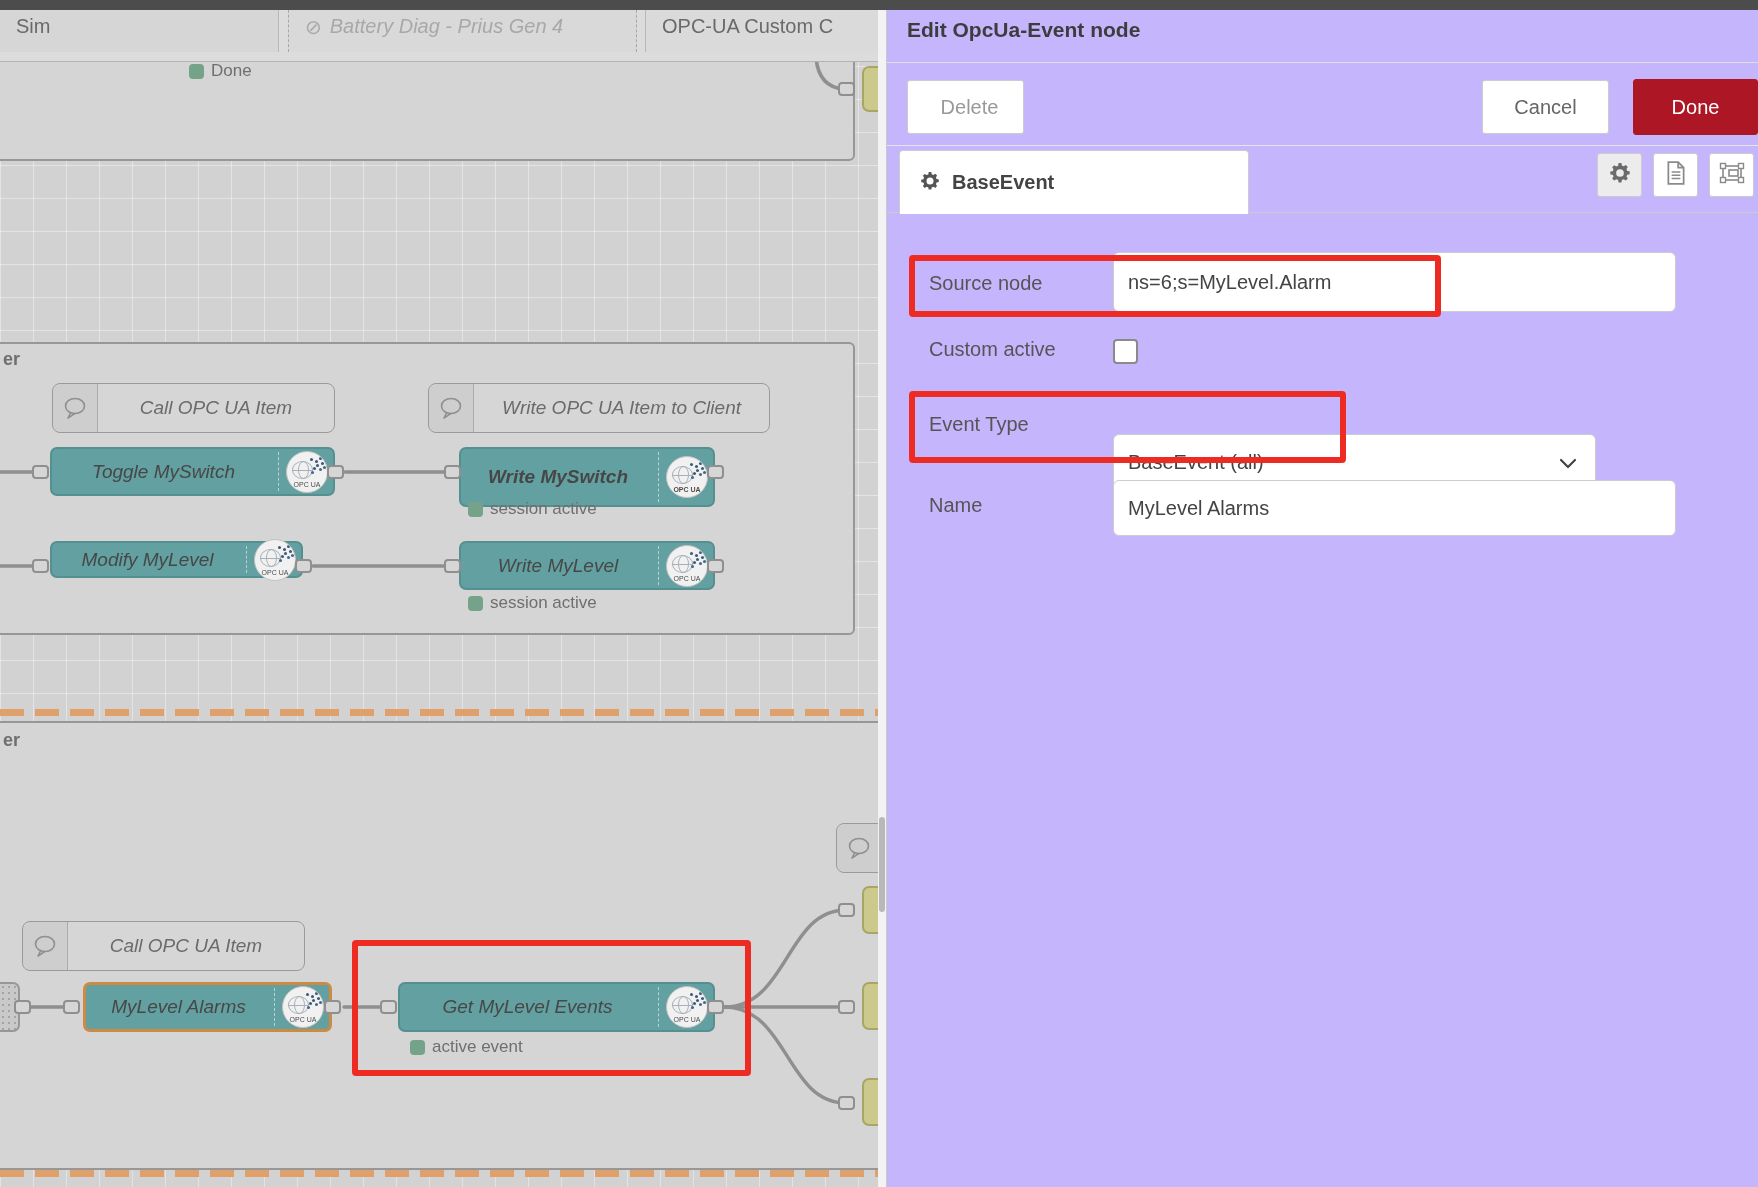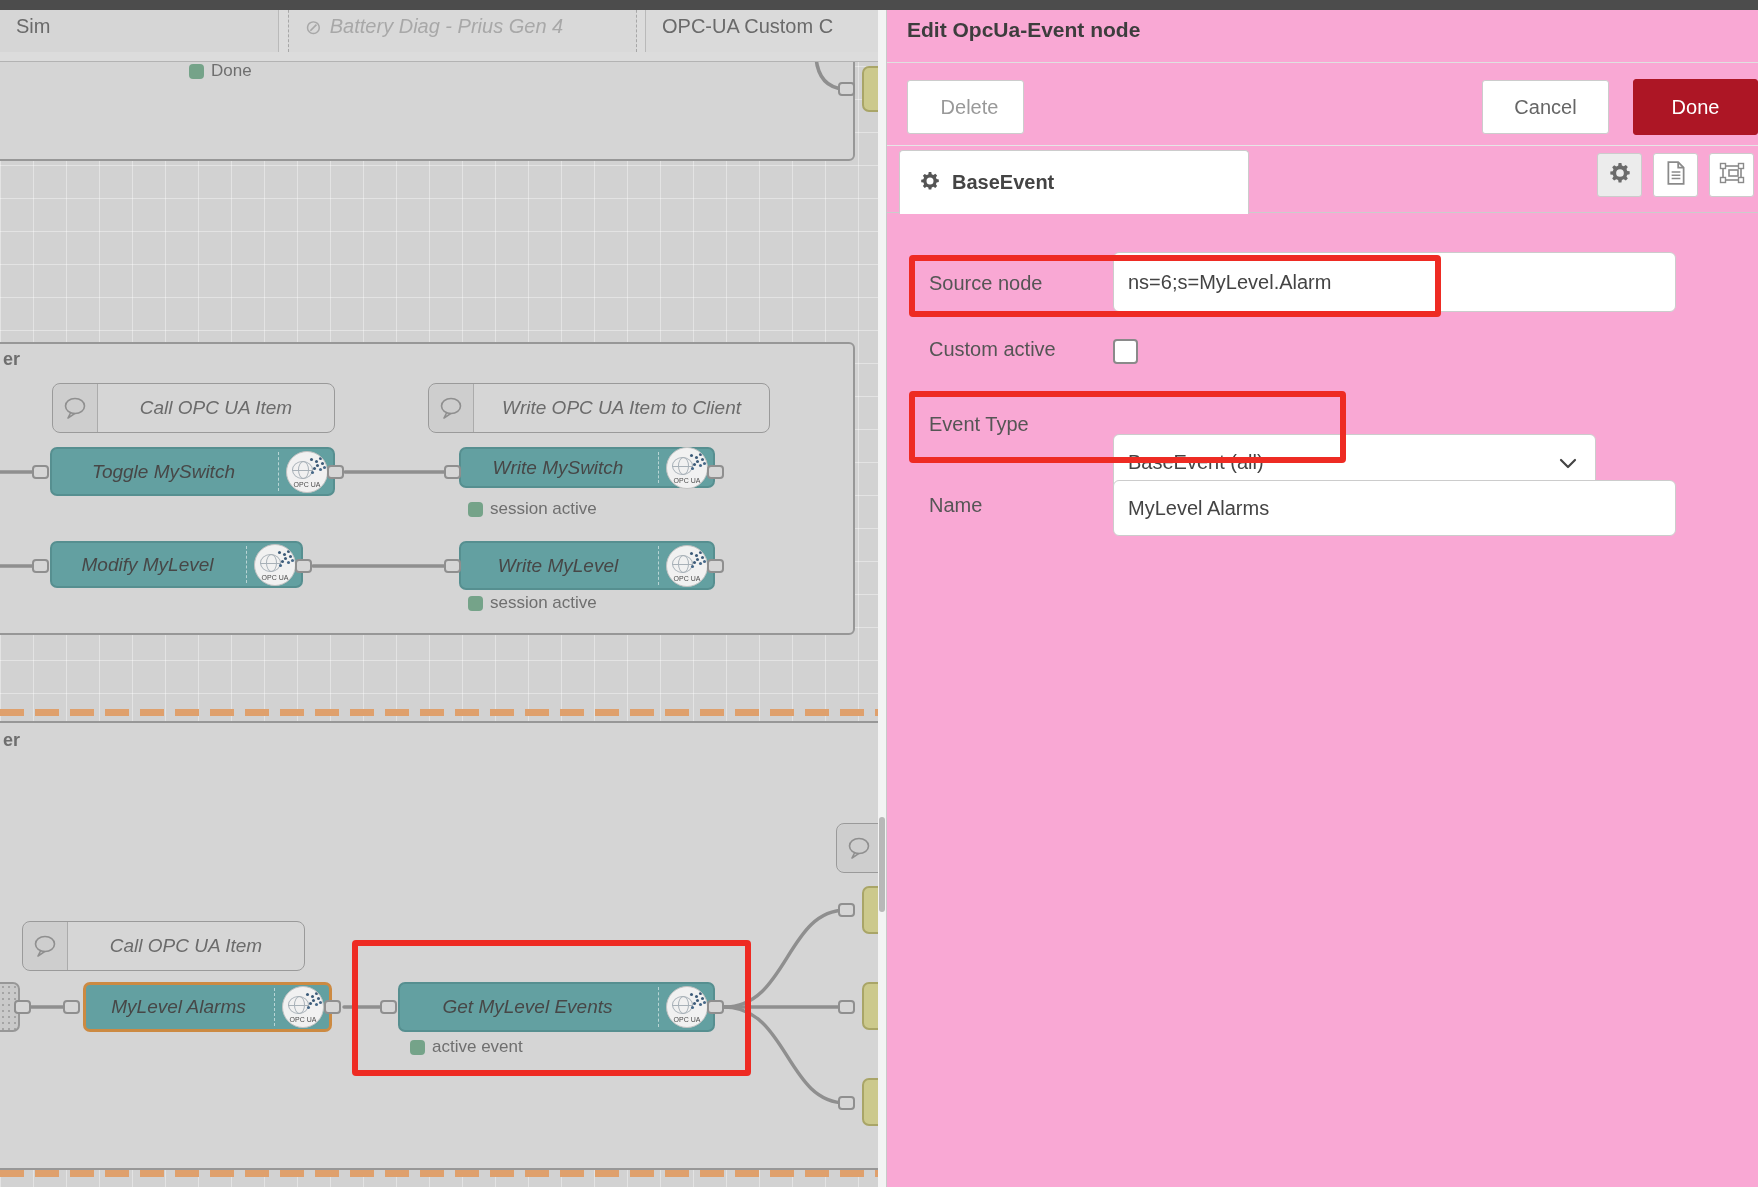--- a/index.html
+++ b/index.html
@@ -88,21 +88,21 @@
   .tabbar{position:absolute;left:0;top:10px;width:878px;height:52px;background:#dcdcdc;border-bottom:1px solid #b3b3b3;z-index:20;box-sizing:border-box;}
   .wtab{position:absolute;top:0;height:52px;box-sizing:border-box;display:flex;align-items:center;padding:8px 16px;
     font-size:20px;color:#6a6a6a;white-space:nowrap;overflow:hidden;}
   .wtab.t1{left:0;width:279px;background:#d6d6d6;border-right:1px solid #b9b9b9;}
   .wtab.t2{left:288px;width:349px;border:1px dashed #a7a7a7;border-bottom:none;color:#a8a8a8;font-style:italic;gap:8px;background:#d9d9d9;}
   .wtab.t3{left:645px;width:233px;background:#dadada;border-left:1px solid #b9b9b9;}
   
   .scroll-strip{position:absolute;left:878px;top:0;width:8px;height:1187px;background:#f3f3f3;z-index:15;}
   .scroll-thumb{position:absolute;left:879px;top:817px;width:6px;height:95px;background:#b8b8b8;border-radius:3px;z-index:16;}
   
-  .panel{position:absolute;left:886px;top:0;width:872px;height:1187px;background:#f9a8d4;border-left:1px solid #c9c9c9;z-index:18;box-sizing:border-box;}
+  .panel{position:absolute;left:886px;top:0;width:872px;height:1187px;background:#c4b5fd;border-left:1px solid #c9c9c9;z-index:18;box-sizing:border-box;}
   .panel-title{position:absolute;left:20px;top:18px;font-size:21px;font-weight:bold;color:#3d3d3d;}
   .panel-div1{position:absolute;left:0;top:62px;width:872px;border-top:1px solid #e0e0e0;}
   .panel-div2{position:absolute;left:0;top:145px;width:872px;border-top:1px solid #e6e6e6;}
   .btn{
     position:absolute;box-sizing:border-box;border:1px solid #ccc;background:#fff;border-radius:3px;
     font-size:20px;color:#999;display:flex;align-items:center;justify-content:center;cursor:pointer;
     font-family:inherit;
   }
   .btn.delete{left:20px;top:80px;width:117px;height:54px;padding-left:14px;}
   .btn.cancel{left:595px;top:80px;width:127px;height:54px;color:#666;}
@@ -205,37 +205,37 @@
     <div class="node-sep"></div>
     <div class="badge">
       <div class="b-globe"></div>
       <div class="b-dots"></div>
       <div class="b-label">OPC UA</div>
     </div>
   </div>
   <div class="port" style="left:32px;top:465px;"></div>
   <div class="port" style="left:327px;top:465px;"></div>
 
-  <div class="node" style="left:459px;top:447px;width:256px;height:41px;">
+  <div class="node" style="left:459px;top:447px;width:256px;height:60px;font-weight:bold;">
     <div class="node-label">Write MySwitch</div>
     <div class="node-sep"></div>
     <div class="badge">
       <div class="b-globe"></div>
       <div class="b-dots"></div>
       <div class="b-label">OPC UA</div>
     </div>
   </div>
   <div class="port" style="left:444px;top:465px;"></div>
   <div class="port" style="left:707px;top:465px;"></div>
   <div class="status" style="left:468px;top:499px;">
     <span class="status-dot"></span>
     <span>session active</span>
   </div>
 
-  <div class="node" style="left:50px;top:541px;width:253px;height:47px;">
+  <div class="node" style="left:50px;top:541px;width:253px;height:37px;">
     <div class="node-label">Modify MyLevel</div>
     <div class="node-sep"></div>
     <div class="badge">
       <div class="b-globe"></div>
       <div class="b-dots"></div>
       <div class="b-label">OPC UA</div>
     </div>
   </div>
   <div class="port" style="left:32px;top:559px;"></div>
   <div class="port" style="left:295px;top:559px;"></div>

